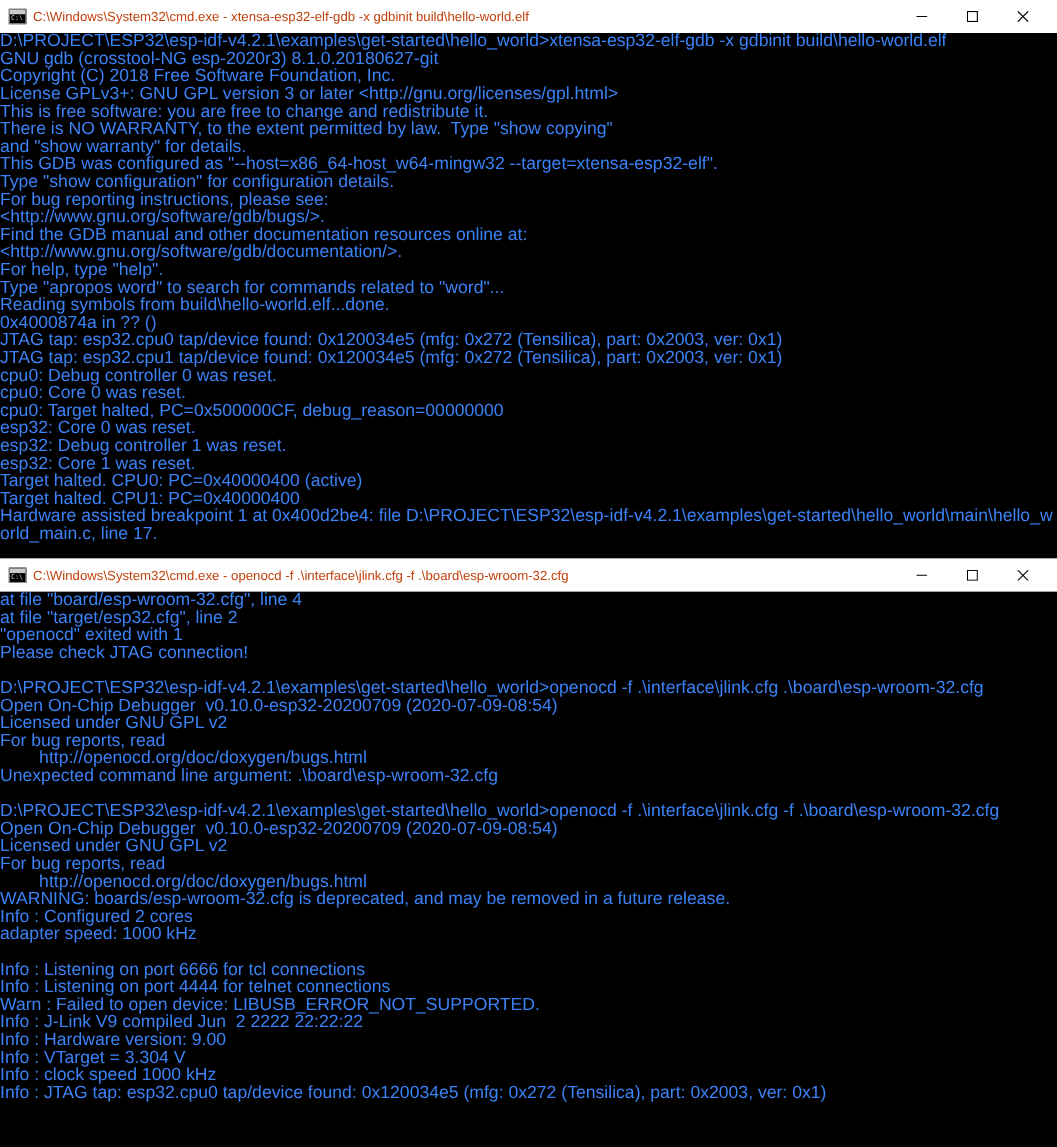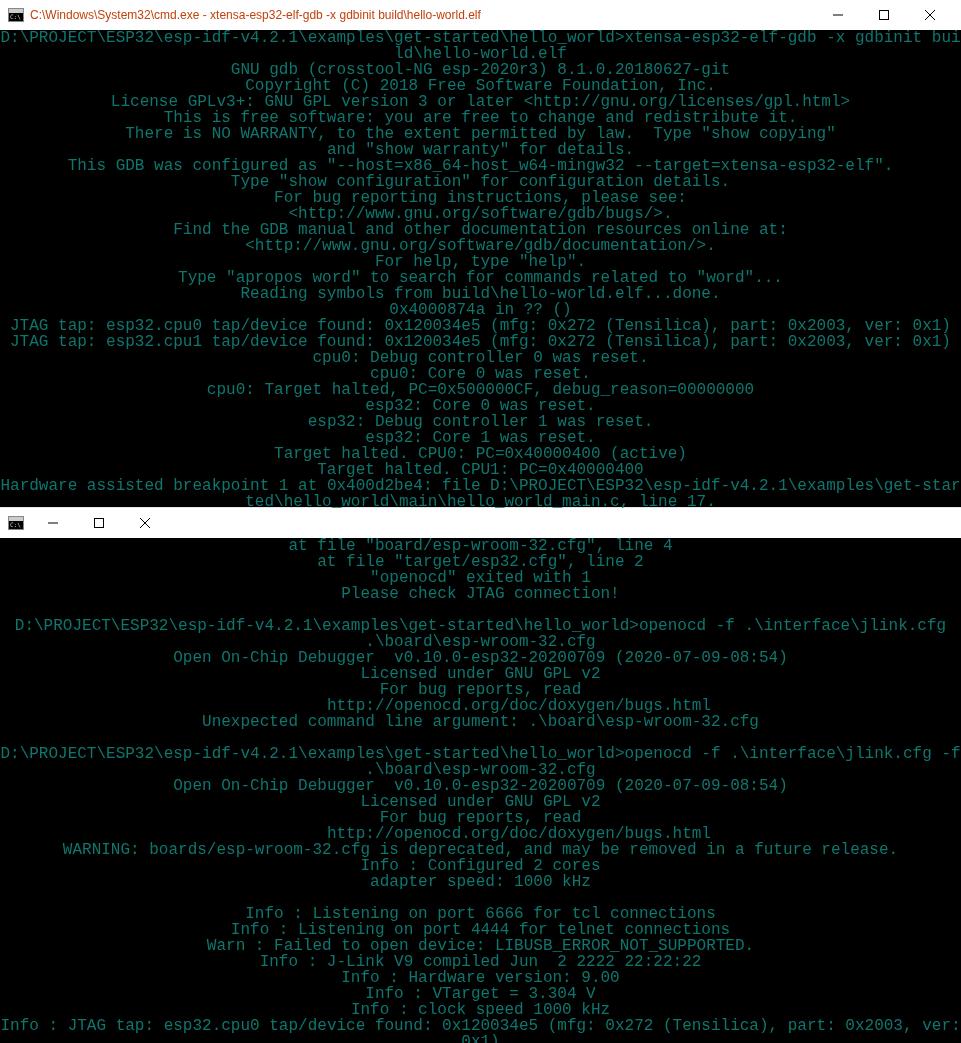--- a/index.html
+++ b/index.html
@@ -67,29 +67,28 @@
       display: flex;
       align-items: center;
       justify-content: center;
       font-family: 'Segoe UI', sans-serif;
       font-size: 10px;
       color: #000;
     }
     .titlebar-btn svg { width: 10px; height: 10px; }
     .terminal-content {
       background: #000;
-      color: #0f766e;
-      font-family: Liberation Mono, monospace;
+      color: #3b82f6;
+      font-family: Liberation Sans, sans-serif;
       font-size: 16px;
       line-height: 16px;
       padding: 0 0 2px 0;
       white-space: pre-wrap;
       word-break: break-all;
       letter-spacing: 0;
-      text-align: center;
     }
     .window-wrap {
       position: relative;
     }
     .window1 .terminal-content { height: 477px; }
     .window2 .terminal-content { height: 505px; }
     .gap { height: 1px; background: #e6e6e6; }
   </style>
 </head>
 <body>
@@ -145,20 +144,21 @@
 Target halted. CPU0: PC=0x40000400 (active)
 Target halted. CPU1: PC=0x40000400
 Hardware assisted breakpoint 1 at 0x400d2be4: file D:\PROJECT\ESP32\esp-idf-v4.2.1\examples\get-started\hello_world\main\hello_world_main.c, line 17.</div>
 </div>
 
 <div class="gap"></div>
 
 <div class="window window2 window-wrap">
   <div class="titlebar">
     <span class="titlebar-icon"></span>
+    <span class="titlebar-title">C:\Windows\System32\cmd.exe - openocd  -f .\interface\jlink.cfg -f .\board\esp-wroom-32.cfg</span>
     <div class="titlebar-controls">
       <button class="titlebar-btn">
         <svg viewBox="0 0 10 10">
             <line x1="0" y1="5" x2="10" y2="5" stroke="#000" stroke-width="1"></line>
           </svg>
       </button>
       <button class="titlebar-btn">
         <svg viewBox="0 0 10 10">
             <rect x="0.5" y="0.5" width="9" height="9" stroke="#000" stroke-width="1" fill="none"></rect>
           </svg>

